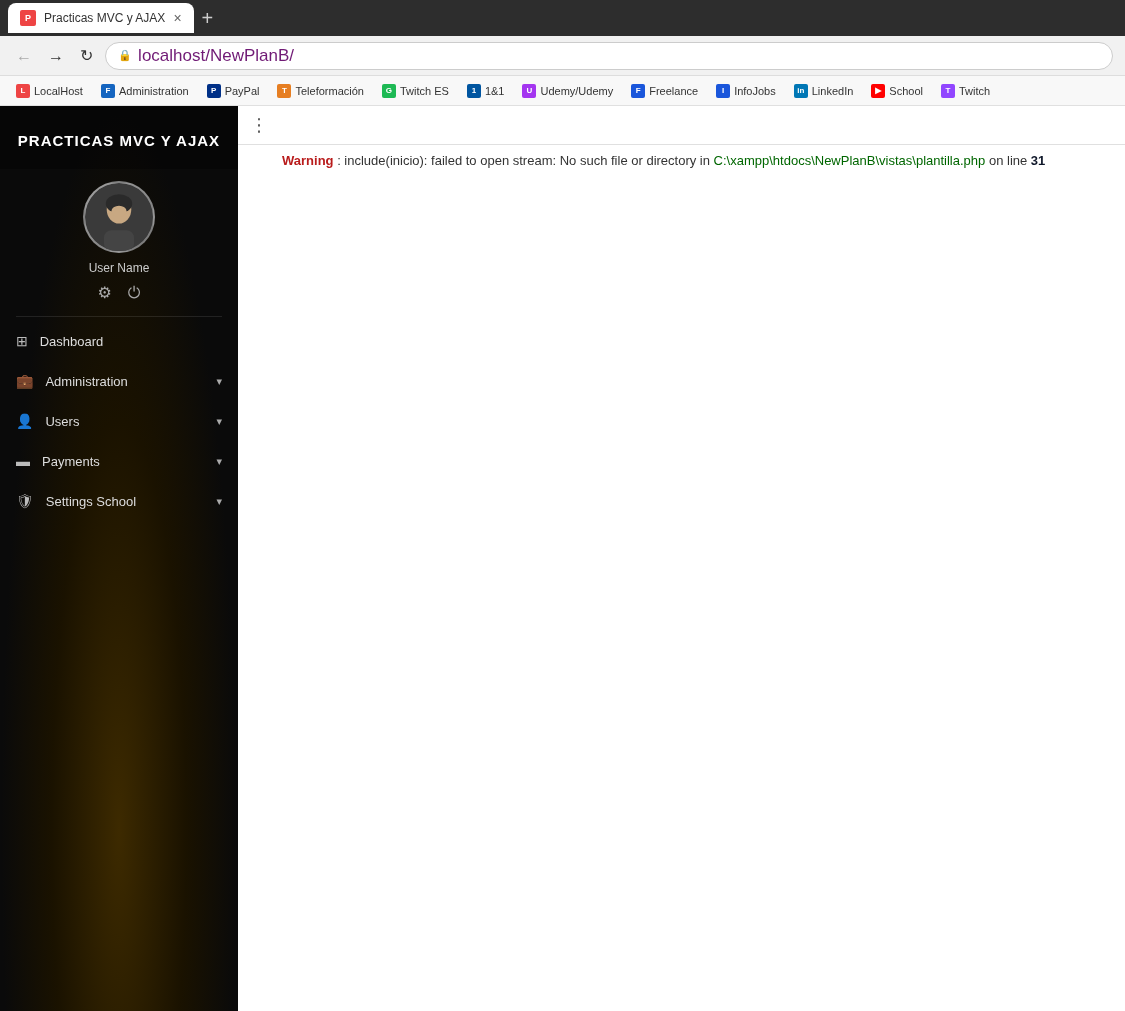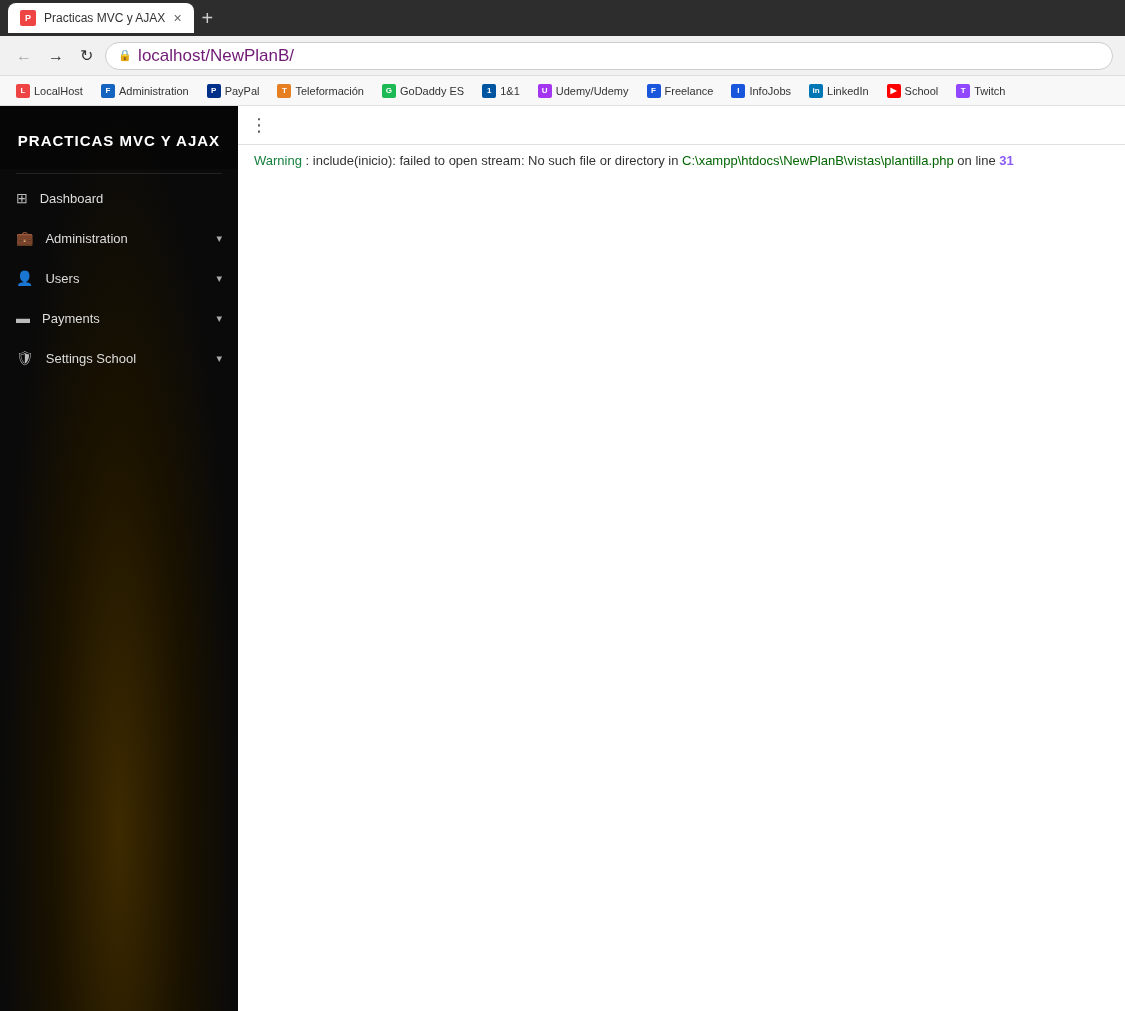--- a/index.html
+++ b/index.html
@@ -240,23 +240,23 @@
       letter-spacing: 2px;
     }
 
     
     .php-warning {
       padding: 6px 16px;
       font-size: 13px;
       line-height: 1.6;
       color: #333;
     }
-    .warning-label { color: #15803d; font-weight: normal; }
+    .warning-label { color: #b91c1c; font-weight: bold; margin-left: 28px; }
     .warning-path { color: #006600; font-weight: normal; }
-    .warning-line-num { font-weight: bold; color: #8b5cf6; }
+    .warning-line-num { font-weight: bold; color: #0f172a; }
   </style>
 </head>
 <body>
 
 <div class="browser-chrome">
 
   <div class="tab-bar">
     <div class="tab">
       <div class="tab-favicon">
         <span>P</span>
@@ -289,21 +289,21 @@
       <div class="bookmark-item">
         <span class="bookmark-favicon" style="background: rgb(0, 48, 135);">P</span>
         <span>PayPal</span>
       </div>
       <div class="bookmark-item">
         <span class="bookmark-favicon" style="background: rgb(230, 126, 34);">T</span>
         <span>Teleformación</span>
       </div>
       <div class="bookmark-item">
         <span class="bookmark-favicon" style="background: rgb(29, 185, 84);">G</span>
-        <span>GoDaddy ES</span>
+        <span>Twitch ES</span>
       </div>
       <div class="bookmark-item">
         <span class="bookmark-favicon" style="background: rgb(0, 85, 160);">1</span>
         <span>1&amp;1</span>
       </div>
       <div class="bookmark-item">
         <span class="bookmark-favicon" style="background: rgb(164, 53, 240);">U</span>
         <span>Udemy/Udemy</span>
       </div>
       <div class="bookmark-item">
@@ -333,20 +333,39 @@
 <div class="page-wrapper">
 
   <div class="sidebar">
     <div class="sidebar-bg"></div>
     <div class="sidebar-content">
 
       <div class="sidebar-header">
         <div class="sidebar-app-title">PRACTICAS MVC Y AJAX</div>
       </div>
 
+      <div class="user-profile">
+        <div class="user-avatar">
+
+          <svg width="72" height="72" viewBox="0 0 72 72" xmlns="http://www.w3.org/2000/svg">
+
+            <rect width="72" height="72" rx="36" fill="#3a3a3a"></rect>
+
+            <ellipse cx="36" cy="28" rx="13" ry="15" fill="#c8a882"></ellipse>
+            <ellipse cx="36" cy="22" rx="14" ry="10" fill="#2a2a2a"></ellipse>
+            <ellipse cx="36" cy="30" rx="8" ry="6" fill="#c8a882"></ellipse>
+            <rect x="20" y="50" width="32" height="22" rx="8" fill="#444"></rect>
+          </svg>
+        </div>
+        <span class="user-name">User Name</span>
+        <div class="user-actions">
+          <button class="user-action-btn" title="Settings">⚙</button>
+          <button class="user-action-btn" title="Logout">⏻</button>
+        </div>
+      </div>
 
       <hr class="sidebar-divider">
 
       <div>
         <div class="nav-item">
           <span class="nav-item-icon">⊞</span>
           <span class="nav-item-label">Dashboard</span>
         </div>
         <div class="nav-item">
           <span class="nav-item-icon">💼</span>

